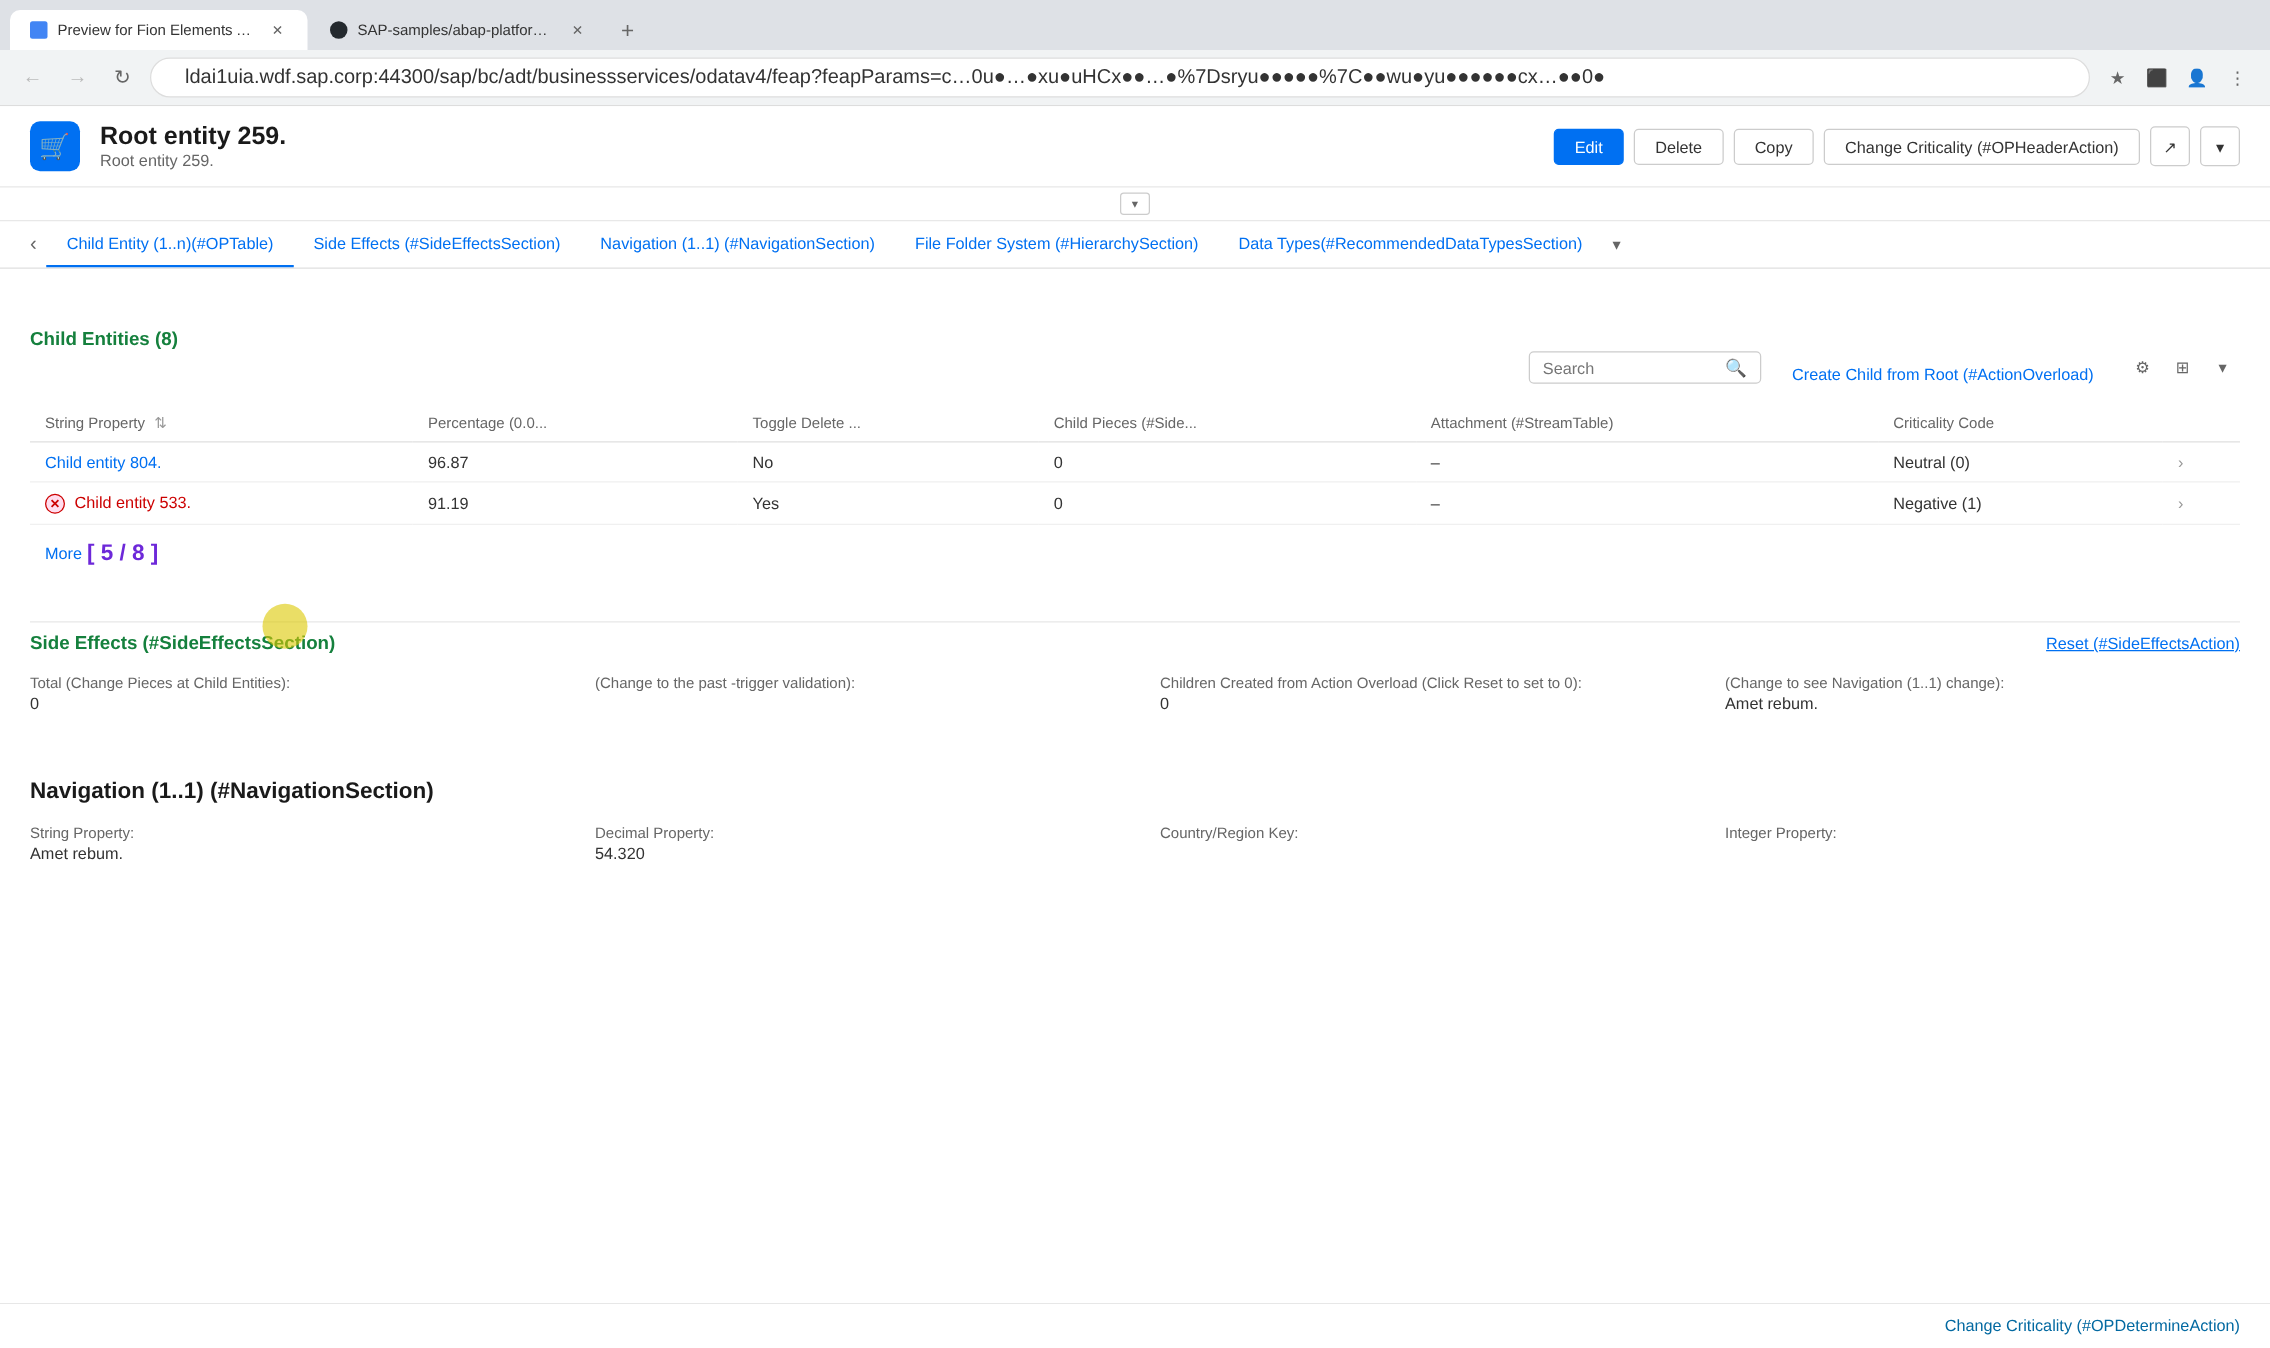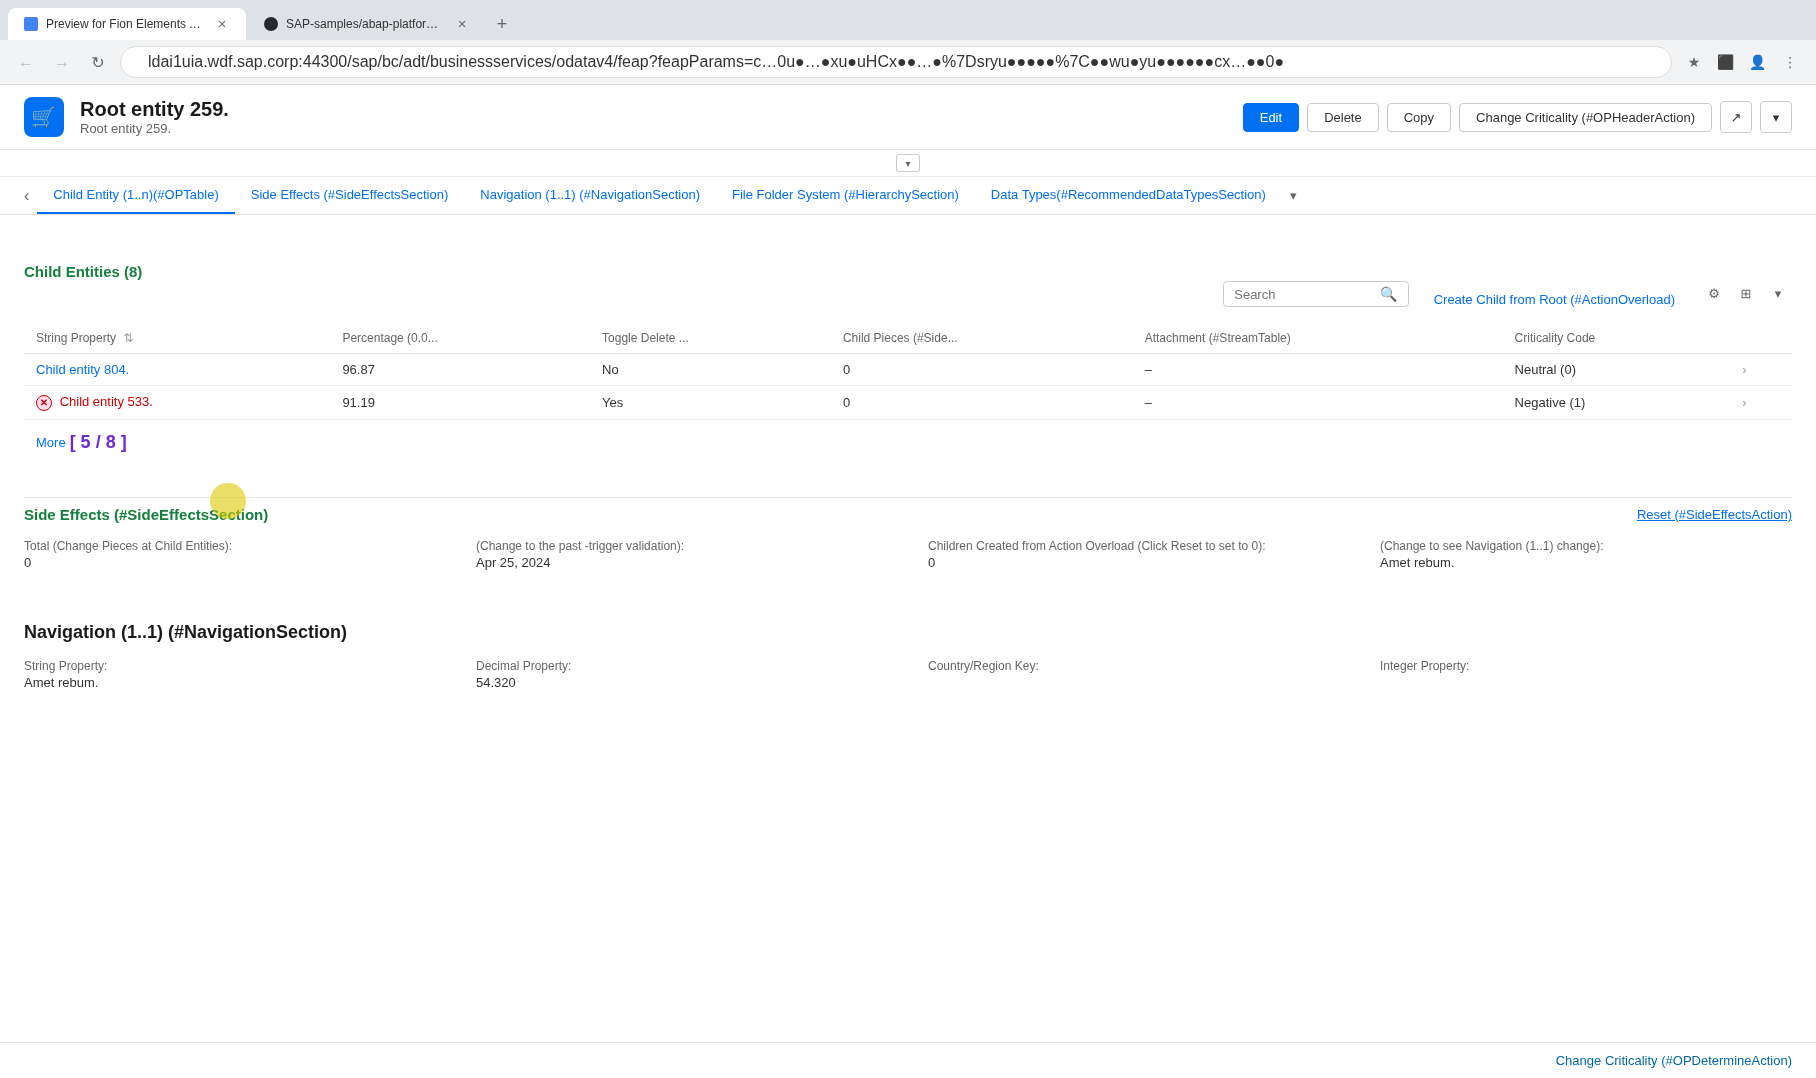--- a/index.html
+++ b/index.html
@@ -238,21 +238,20 @@
         <div class="section-title">Side Effects (#SideEffectsSection)</div>
         <span class="reset-link">Reset (#SideEffectsAction)</span>
       </div>
       <div class="info-grid">
         <div class="info-field">
           <label>Total (Change Pieces at Child Entities):</label>
           <div class="value">0</div>
         </div>
         <div class="info-field">
           <label>(Change to the past -trigger validation):</label>
-          <div class="value">Apr 25, 2024</div>
         </div>
         <div class="info-field">
           <label>Children Created from Action Overload (Click Reset to set to 0):</label>
           <div class="value">0</div>
         </div>
         <div class="info-field">
           <label>(Change to see Navigation (1..1) change):</label>
           <div class="value">Amet rebum.</div>
         </div>
       </div>

